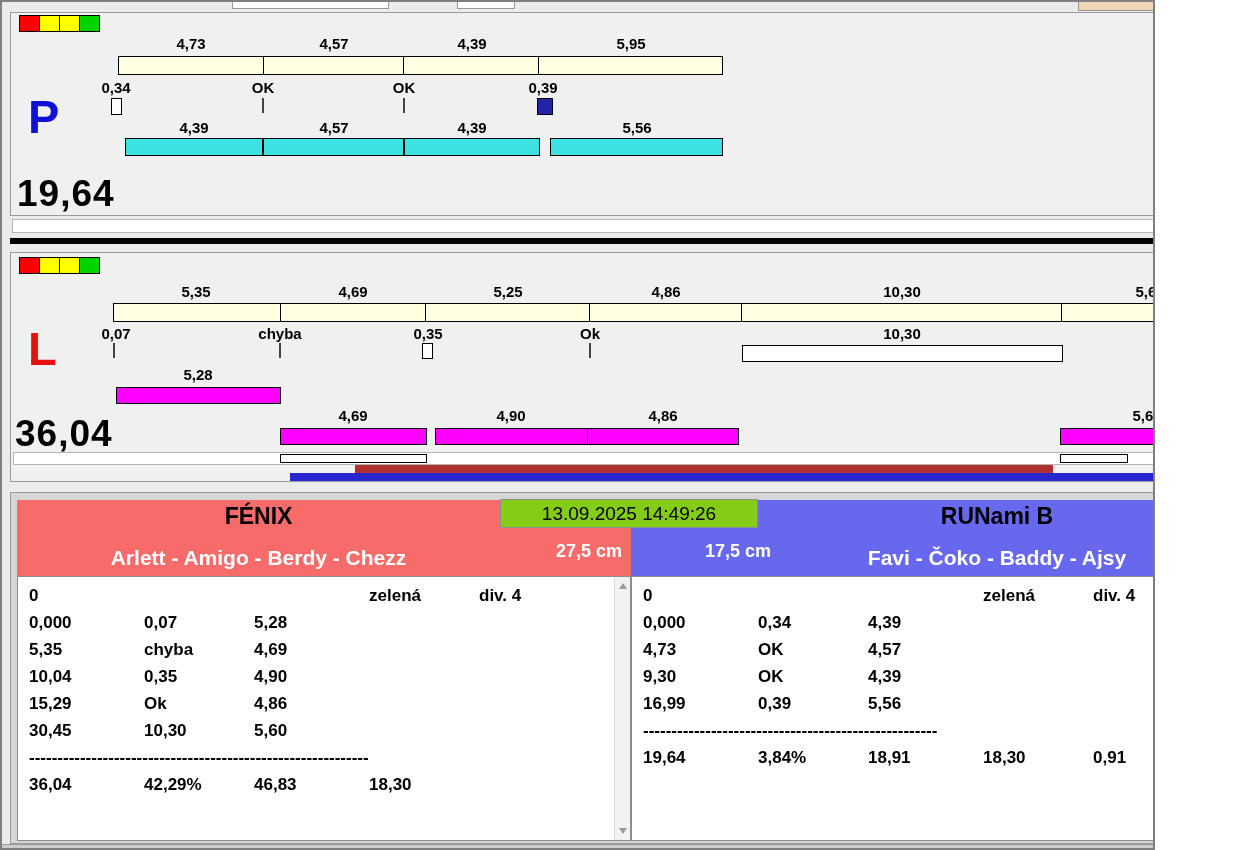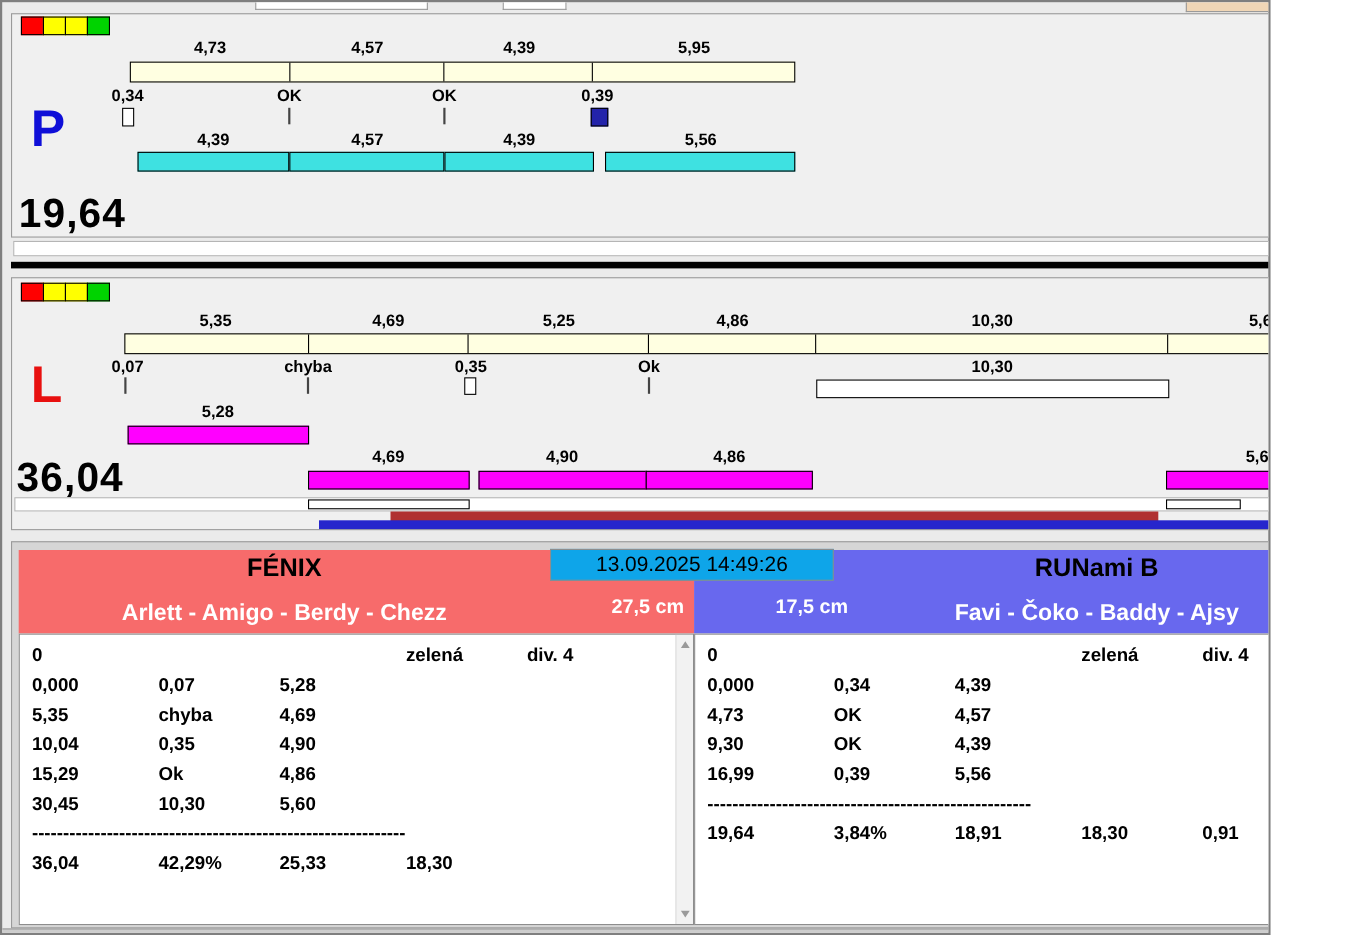--- a/index.html
+++ b/index.html
@@ -20,21 +20,21 @@
   .bigletter{position:absolute;font-size:47px;font-weight:bold;line-height:1}
   .total{position:absolute;font-size:37px;font-weight:bold;line-height:1;color:#000;letter-spacing:1px}
   .strip{position:absolute;background:#fff;border:1px solid #b5b5b5}
   .divider{position:absolute;background:#000}
   .hbar{position:absolute}
   .board{position:absolute;left:8px;top:490px;width:1226px;height:352px;background:#d6d6d6;border:1px solid #9a9a9a}
   .hdr{position:absolute;top:7px;height:76px}
   .team{position:absolute;top:3px;font-size:23px;font-weight:bold;color:#000;text-align:center;white-space:nowrap}
   .dogs{position:absolute;top:46px;font-size:21px;font-weight:bold;color:#fff;text-align:center;white-space:nowrap}
   .cat{position:absolute;top:41px;font-size:18px;font-weight:bold;color:#fff;text-align:right;white-space:nowrap}
-  .datebox{position:absolute;left:489px;top:6px;width:258px;height:29px;background:#0ea5e9;border:1px solid #8d8d8d;text-align:center;font-size:19px;line-height:27px;color:#000}
+  .datebox{position:absolute;left:489px;top:6px;width:258px;height:29px;background:#84cc16;border:1px solid #8d8d8d;text-align:center;font-size:19px;line-height:27px;color:#000}
   .rtable{position:absolute;top:83px;height:265px;background:#fff;border:1px solid #8d8d8d;padding-top:5px;overflow:hidden}
   .trow{position:relative;height:27px;line-height:27px}
   .trow span{position:absolute;font-size:17px;font-weight:bold;color:#000;white-space:nowrap}
   .cA{left:11px}.cB{left:126px}.cC{left:236px}.cD{left:351px}.cE{left:461px}
   .sbar{position:absolute;top:0;right:0;height:100%;width:16px;background:#f2f2f2;border-left:1px solid #dcdcdc}
   .tri-up,.tri-down{position:absolute;left:4px;width:0;height:0;border-left:4px solid transparent;border-right:4px solid transparent}
   .tri-up{top:6px;border-bottom:6px solid #9a9a9a}
   .tri-down{bottom:6px;border-top:6px solid #9a9a9a}
   .bottomstrip{position:absolute;left:0;top:842px;width:1242px;height:8px;background:#cdcdcd;border-top:1px solid #9a9a9a}
 </style>
@@ -199,21 +199,21 @@
         <span class="cA">30,45</span>
         <span class="cB">10,30</span>
         <span class="cC">5,60</span>
       </div>
       <div class="trow">
         <span class="cA">------------------------------------------------------------</span>
       </div>
       <div class="trow">
         <span class="cA">36,04</span>
         <span class="cB">42,29%</span>
-        <span class="cC">25,33</span>
+        <span class="cC">46,83</span>
         <span class="cD">18,30</span>
       </div>
       <div class="sbar">
         <div class="tri-up"></div>
         <div class="tri-down"></div>
       </div>
     </div>
 
     <div class="rtable" style="left:620px;width:605px">
       <div class="trow">

